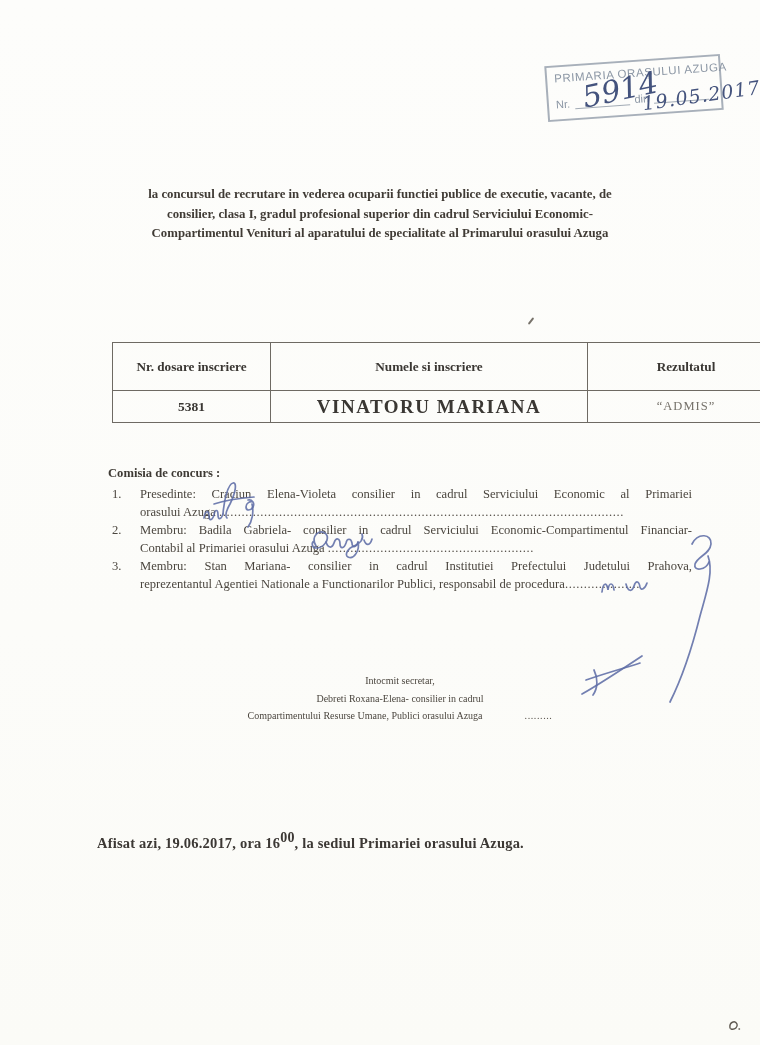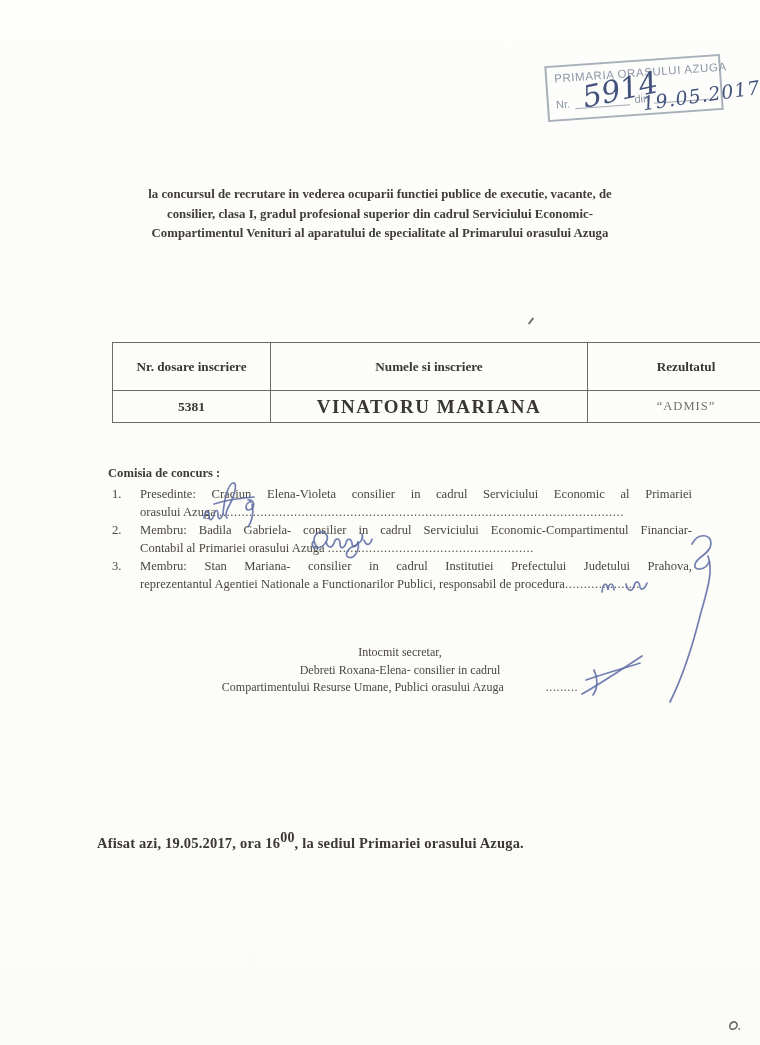--- a/index.html
+++ b/index.html
@@ -46,21 +46,21 @@
   .cell-res{font-size:12.5px;color:#75716a;letter-spacing:1px;}
   .tick-mark{position:absolute;left:530px;top:317px;width:2px;height:8px;background:#77726a;transform:rotate(38deg);border-radius:1px;}
   
   .commission{position:absolute;left:108px;top:464px;width:584px;font-size:12.6px;line-height:18px;color:#4b463f;}
   .c-heading{font-weight:bold;color:#3e3a34;margin-bottom:3px;}
   .citem{position:relative;padding-left:32px;}
   .cnum{position:absolute;left:4px;top:0;}
   .jline{text-align:justify;text-align-last:justify;}
   .dots{letter-spacing:0.6px;color:#57524b;}
   
-  .secretary{position:absolute;left:160px;top:644px;width:480px;text-align:center;font-size:12px;line-height:17.5px;color:#4b463f;}
+  .secretary{position:absolute;left:160px;top:672px;width:480px;text-align:center;font-size:10px;line-height:17.5px;color:#4b463f;}
   .sec-gap{display:inline-block;width:42px;}
   
   .footer-line{position:absolute;left:97px;top:830px;font-weight:bold;font-size:14.5px;color:#3c3834;letter-spacing:0.2px;white-space:nowrap;}
   .footer-line sup{font-size:14px;}
   
   .sig{position:absolute;pointer-events:none;}
   .sig path{fill:none;stroke:#5f6da6;stroke-width:1.7;stroke-linecap:round;opacity:0.88;}
   .smudge path{fill:none;stroke:#403830;stroke-width:1.4;stroke-linecap:round;opacity:0.85;}
 </style>
 </head>
@@ -125,21 +125,21 @@
     </div>
   </div>
 
   <div class="secretary">
     <div>Intocmit secretar,</div>
     <div>Debreti Roxana-Elena- consilier in cadrul</div>
     <div><span>Compartimentului Resurse Umane, Publici orasului Azuga</span><span class="sec-gap"></span><span class="dots">.........</span></div>
   </div>
 
   <div class="footer-line">
-    <span>Afisat azi, 19.05.2017, ora 16</span><sup>00</sup><span>, la sediul Primariei orasului Azuga.</span>
+    <span>Afisat azi, 19.06.2017, ora 16</span><sup>00</sup><span>, la sediul Primariei orasului Azuga.</span>
   </div>
 
   <svg class="sig" style="left:198px;top:474px;" width="84" height="56" viewBox="0 0 84 56">
     <path d="M6,44 C7,36 11,36 11,42 C11,47 14,47 16,41 C17,35 20,35 20,41 C20,46 23,46 25,40"></path>
     <path d="M25,40 C26,26 30,10 35,9 C39,8 38,18 32,30 C28,37 27,42 29,44"></path>
     <path d="M16,30 C28,26 44,24 56,23"></path>
     <path d="M50,26 C54,25 57,29 55,33 C53,37 48,37 48,33 C48,29 52,27 55,28"></path>
     <path d="M54,30 C56,38 54,48 50,53"></path>
   </svg>
 

